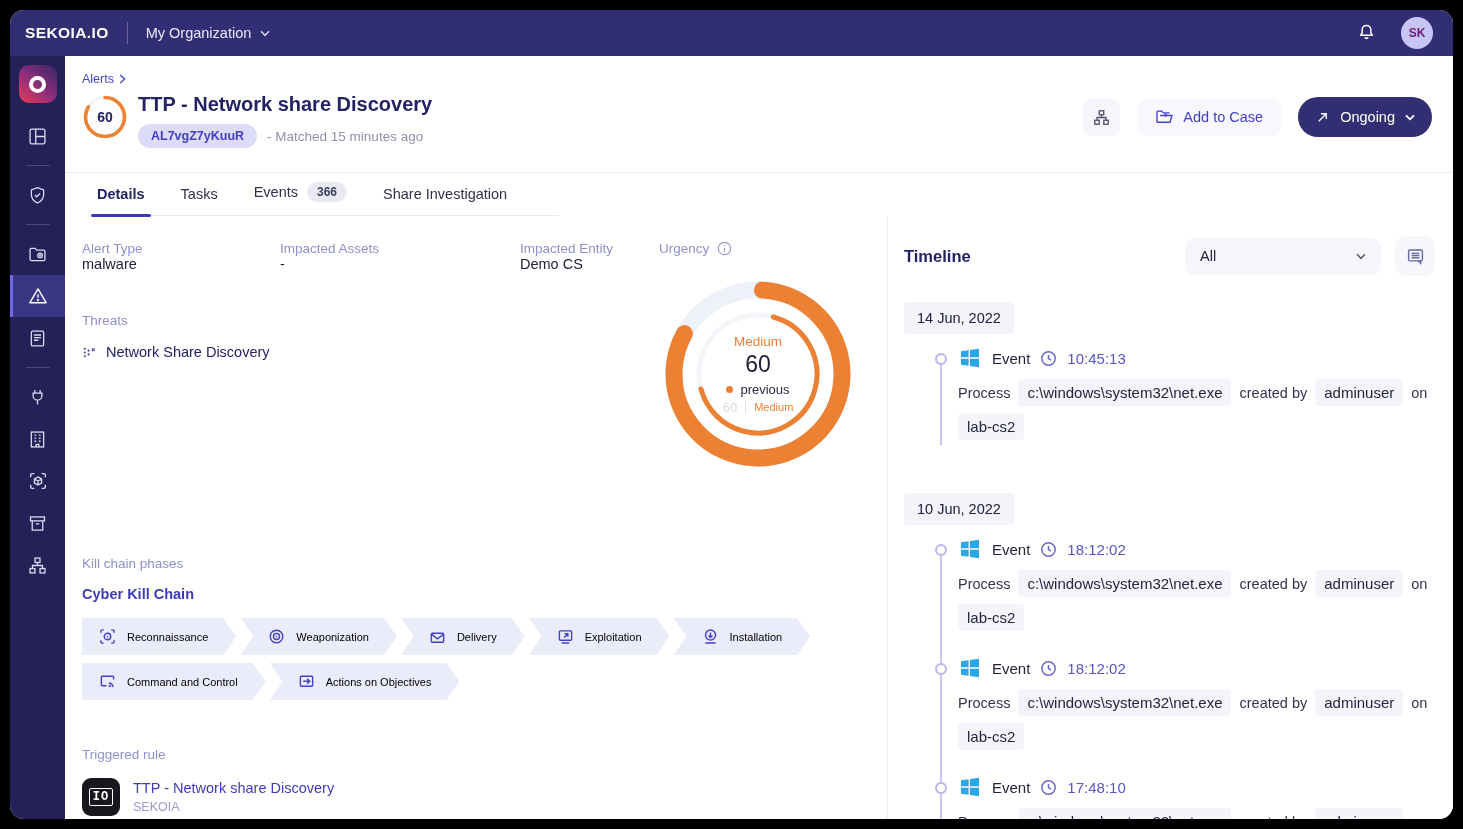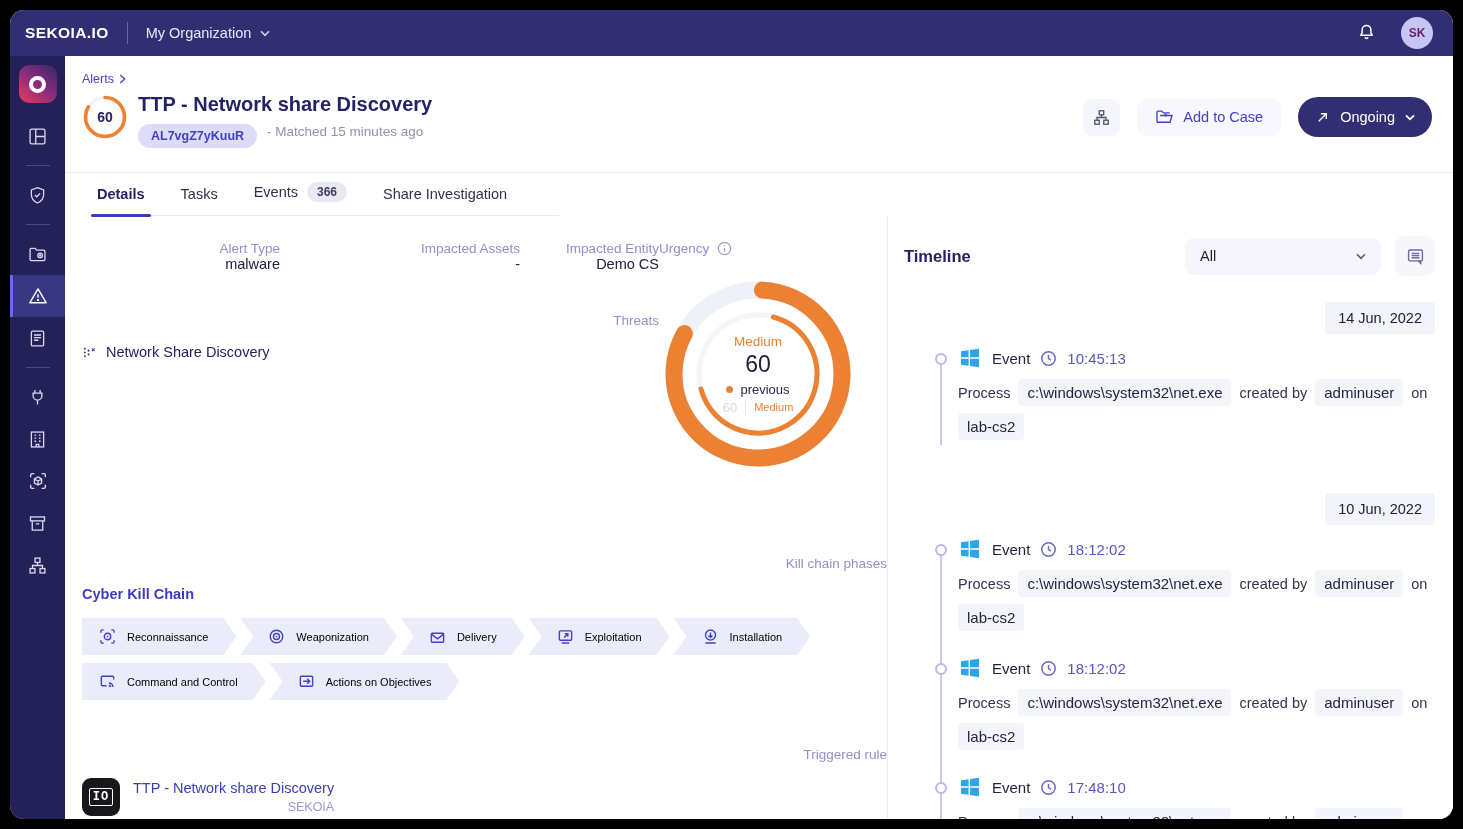--- a/index.html
+++ b/index.html
@@ -35,40 +35,40 @@
 
   
   .page-header { flex:0 0 117px; border-bottom:1px solid #ececf4; padding:16px 21px 0 17px; position:relative; }
   .breadcrumb { display:flex; align-items:center; gap:5px; font-size:12.5px; color:#4746c3; width:max-content; cursor:pointer; }
   .hdr-row { display:flex; align-items:flex-start; margin-top:7px; }
   .score-badge { position:relative; width:46px; height:46px; margin-top:1px; }
   .score-badge span { position:absolute; inset:0; display:flex; align-items:center; justify-content:center;
                       font-size:14px; font-weight:bold; color:#232264; }
   .title-block { margin-left:10px; }
   .page-title { font-size:20px; font-weight:bold; color:#232264; }
-  .sub-row { display:flex; margin-top:8px; }
+  .sub-row { display:flex; align-items:center; margin-top:8px; }
   .id-chip { background:#dcdbf8; color:#4340c0; font-size:12.5px; font-weight:bold; padding:5px 13px; border-radius:13px; }
   .matched { color:#8f92a8; font-size:13.5px; margin-left:10px; }
   .hdr-actions { position:absolute; right:21px; top:41px; display:flex; align-items:center; gap:17px; }
   .icon-btn { width:37px; height:37px; border-radius:9px; background:#f5f5fc; display:flex; align-items:center; justify-content:center; cursor:pointer; border:none; }
   .case-btn { height:37px; border-radius:9px; background:#f7f7fd; color:#4340c9; font-size:14.5px;
               display:flex; align-items:center; gap:9px; padding:0 18px; cursor:pointer; border:none; font-family:inherit; }
   .ongoing-btn { height:40px; border-radius:20px; background:#312e74; color:#fff; font-size:14.5px;
                  display:flex; align-items:center; gap:10px; padding:0 17px; cursor:pointer; border:none; font-family:inherit;justify-content:flex-end; }
 
   
   .tabs-row { flex:0 0 43px; padding-left:32px; }
   .tabs { display:flex; gap:36px; width:462px; border-bottom:1px solid #e9e9f2; height:100%; align-items:flex-end; }
   .tab { font-size:14.5px; color:#30304c; padding-bottom:13px; cursor:pointer; display:flex; align-items:center; gap:9px; position:relative; }
   .tab.active { color:#232264; font-weight:bold; }
   .tab.active::after { content:''; position:absolute; left:-6px; right:-6px; bottom:-2px; height:3px; background:#3d3bbd; border-radius:2px; }
   .tab-badge { background:#e9e9f2; color:#3c3c5e; font-size:12px; font-weight:bold; padding:3px 10px; border-radius:11px; }
 
   
-  .content { flex:1; display:flex; min-height:0;text-align:right; }
+  .content { flex:1; display:flex; min-height:0; }
   .left-col { flex:0 0 822px; padding:25px 0 0 17px; }
   .right-col { flex:1; border-left:1px solid #ececf4; padding:20px 18px 0 16px; overflow:hidden; }
 
   .lbl { font-size:13.5px; color:#8f90cb; }
   .val { font-size:14.5px; color:#20203c; }
 
   .top-zone { display:flex; height:296px; }
   .fields { flex:1; }
   .fields-row { display:flex; }
   .fcol1 { width:198px; } .fcol2 { width:240px; } .fcol3 { flex:1; }

